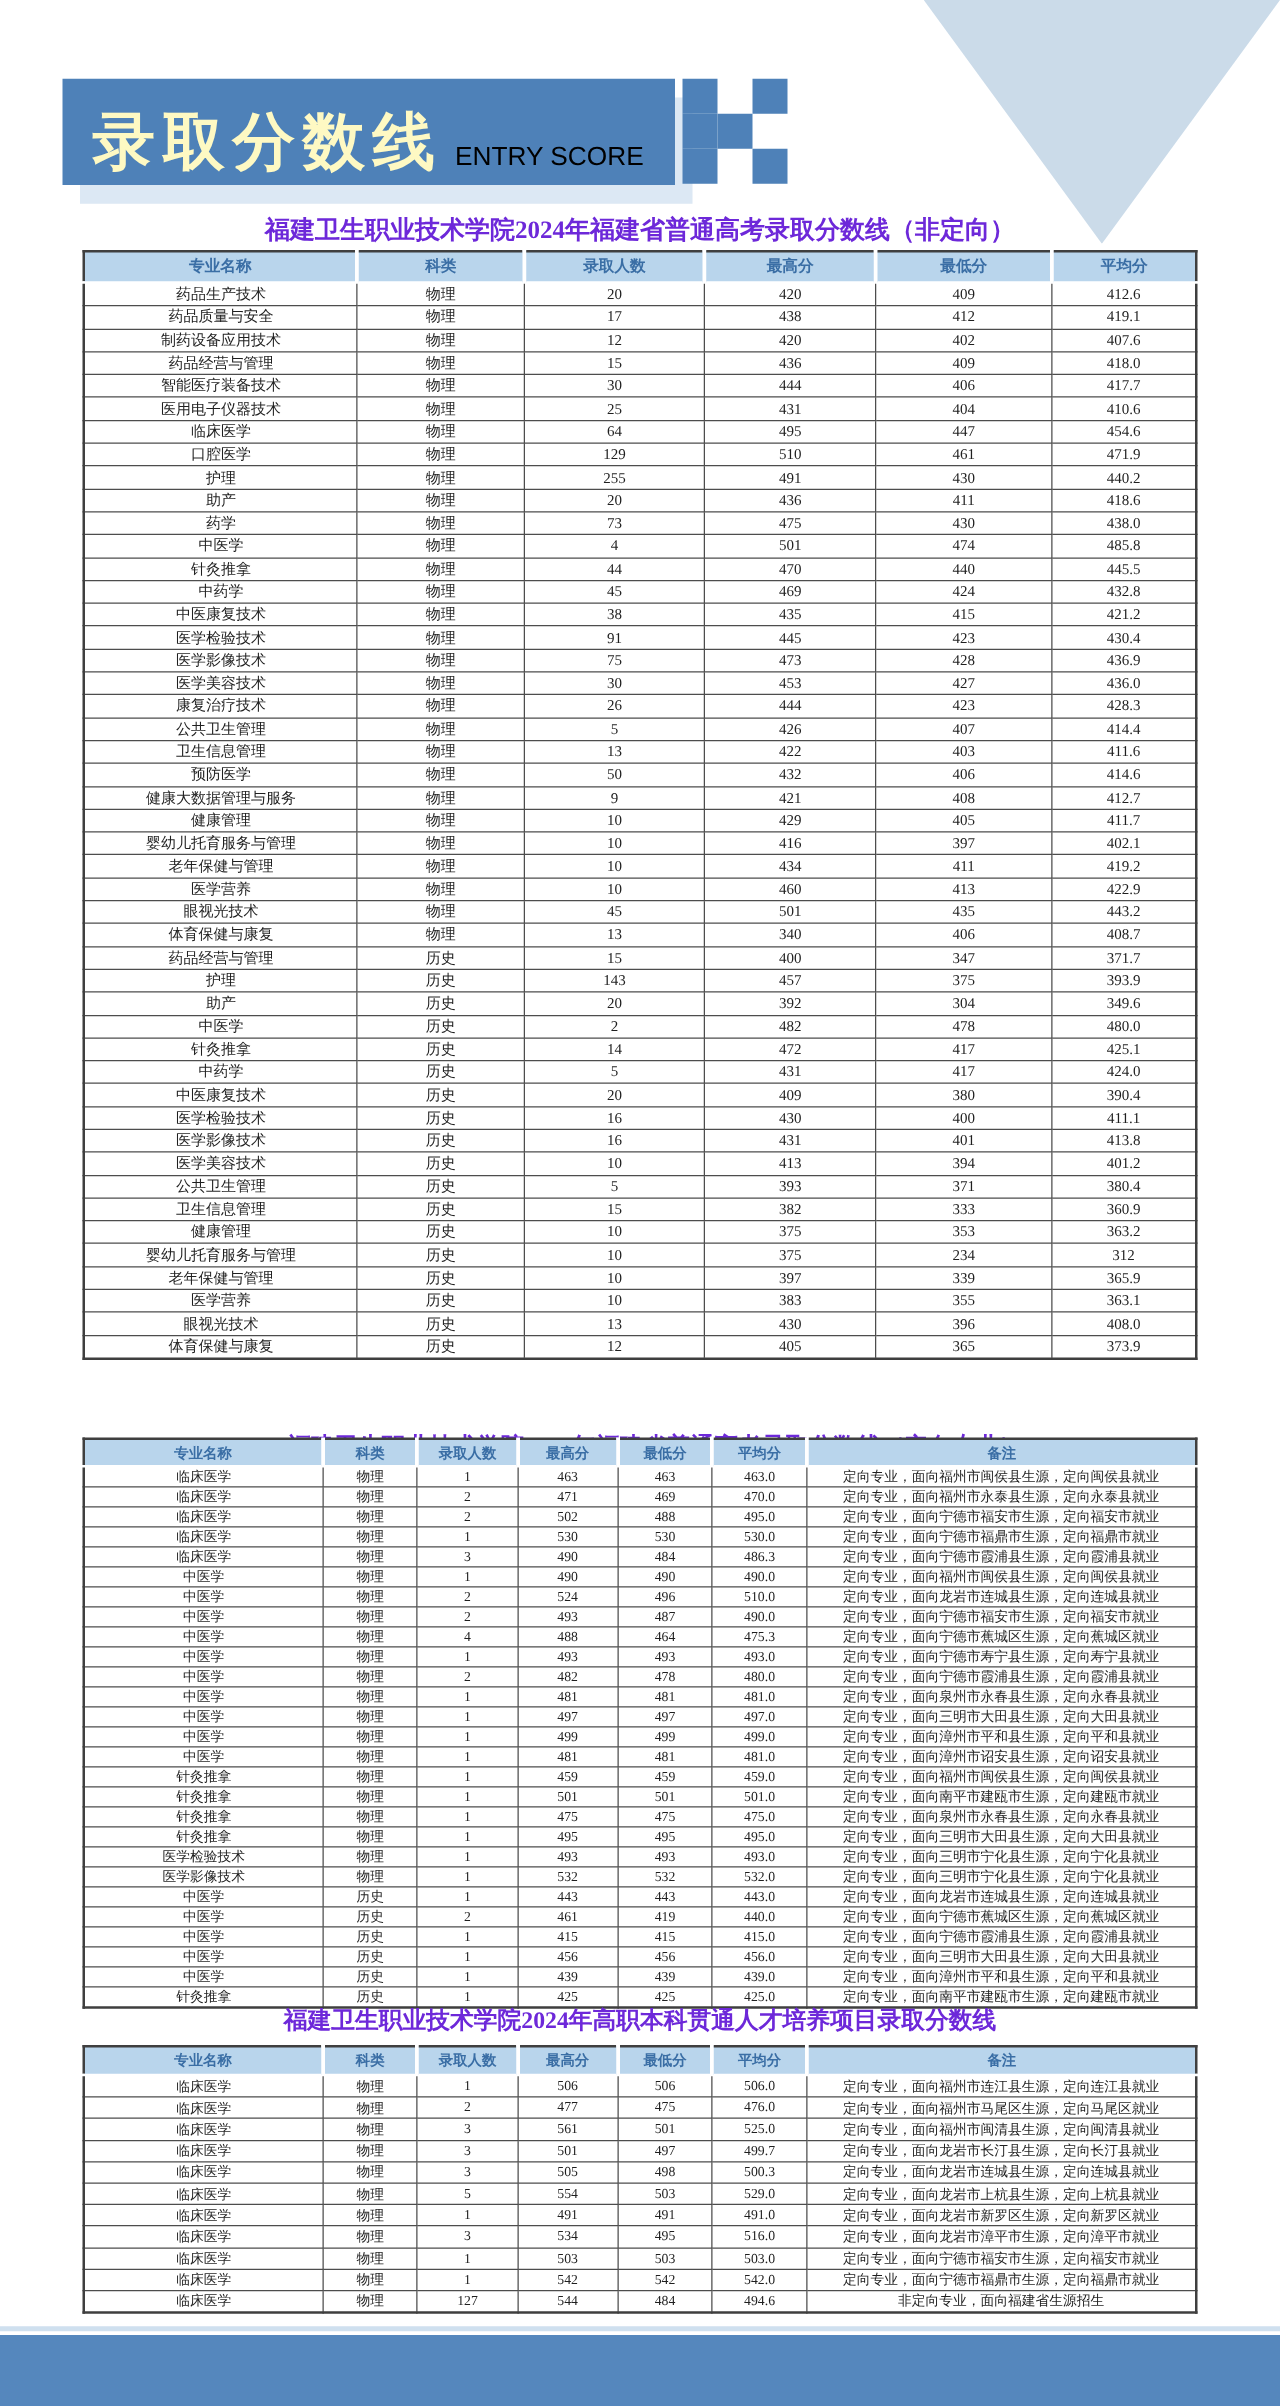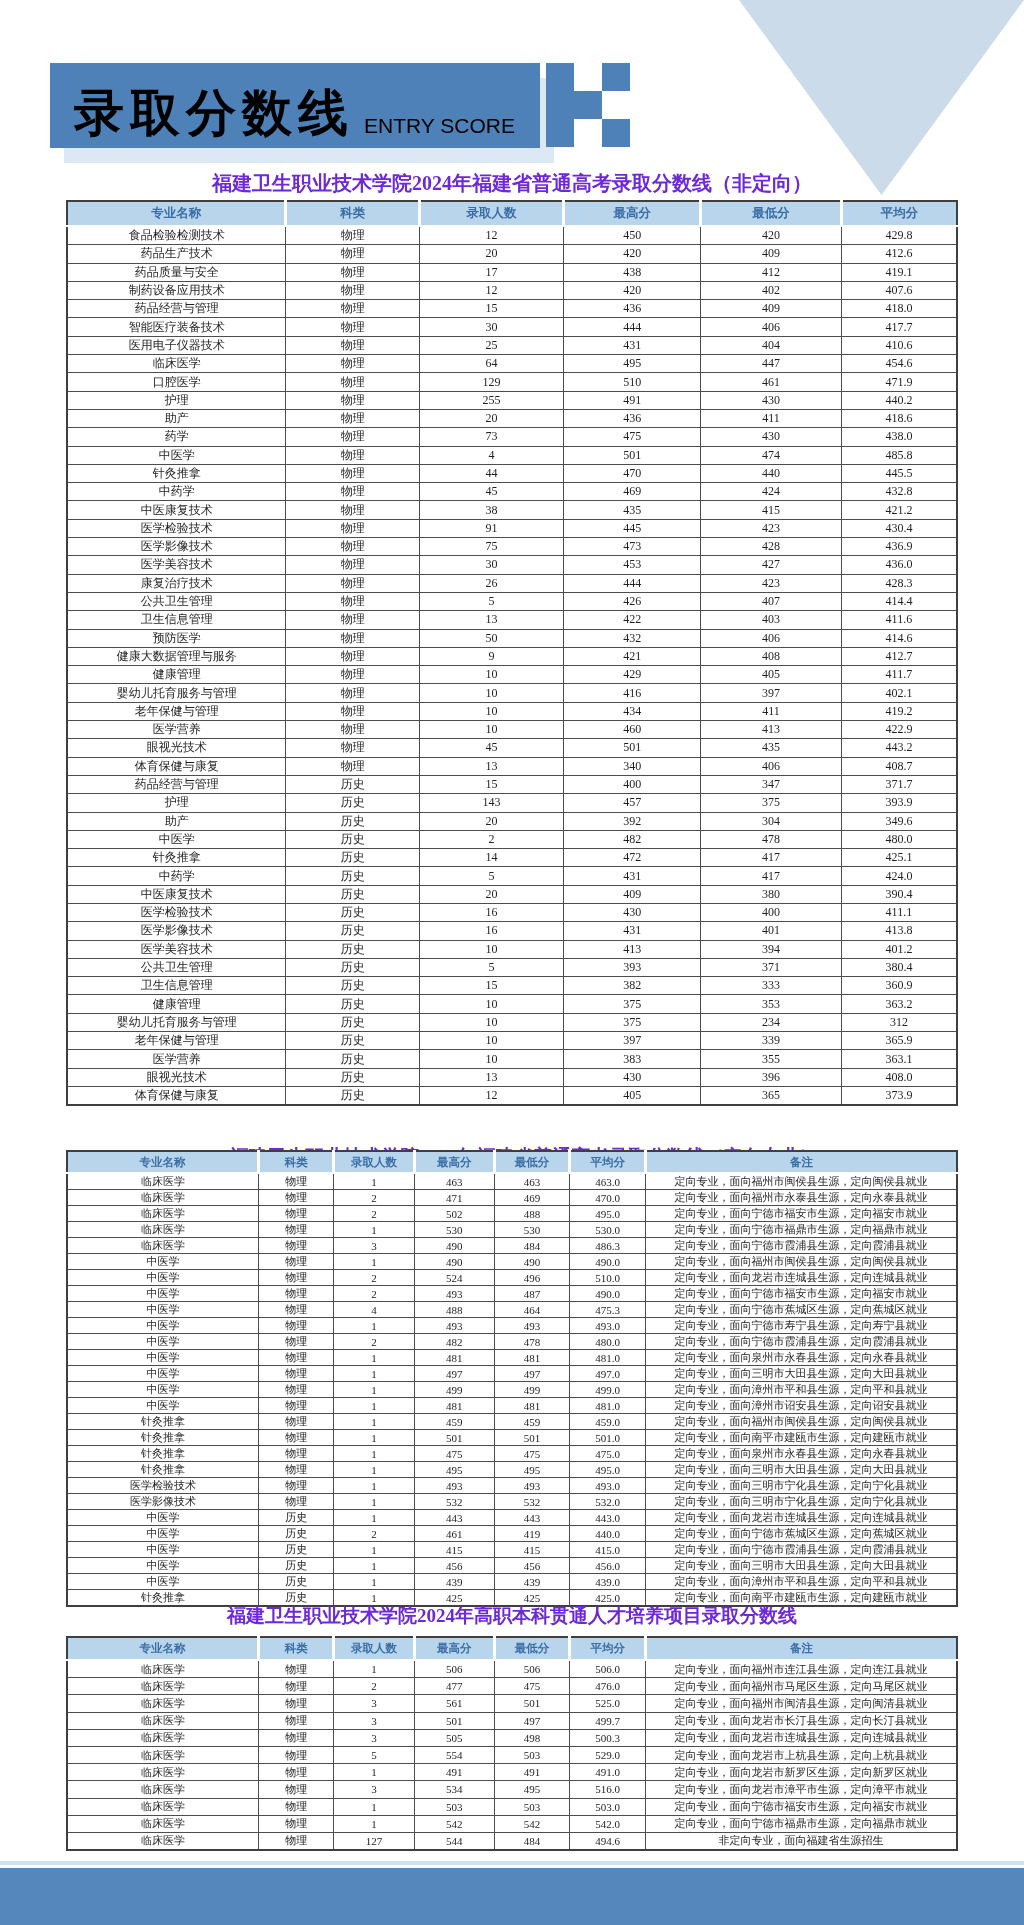--- a/index.html
+++ b/index.html
@@ -7,21 +7,21 @@
     position:relative;width:1024px;height:1925px;background:#ffffff;
     overflow:hidden;font-family:"Liberation Serif","DejaVu Serif",serif;
   }
   
   .banner-shadow{position:absolute;left:64px;top:78px;width:490px;height:85px;background:#dce8f4;}
   .banner{
     position:absolute;left:50px;top:63px;width:490px;height:85px;background:#4e81b8;
     display:flex;align-items:flex-end;box-sizing:border-box;padding:0 14px 10px 24px;
   }
   .banner-title{
-    font-family:"Liberation Sans","DejaVu Sans",sans-serif;font-weight:bold;color:#000000;
+    font-family:"Liberation Sans","DejaVu Sans",sans-serif;font-weight:bold;color:#fef9c3;
     font-size:50px;line-height:1;letter-spacing:6px;white-space:nowrap;
   }
   .banner-sub{
     font-family:"Liberation Sans","DejaVu Sans",sans-serif;color:#000000;
     font-size:21px;line-height:1.15;margin-left:10px;white-space:nowrap;
   }
   
   .pixels{position:absolute;left:546px;top:63px;display:grid;grid-template-columns:repeat(3,28px);grid-template-rows:repeat(3,28px);}
   .pixels .c{width:28px;height:28px;}
   .pixels .on{background:#4e81b8;}
@@ -118,28 +118,20 @@
             <th>专业名称</th>
             <th>科类</th>
             <th>录取人数</th>
             <th>最高分</th>
             <th>最低分</th>
             <th>平均分</th>
           </tr>
         </thead>
         <tbody>
           <tr>
-            <td>食品检验检测技术</td>
-            <td>物理</td>
-            <td>12</td>
-            <td>450</td>
-            <td>420</td>
-            <td>429.8</td>
-          </tr>
-          <tr>
             <td>药品生产技术</td>
             <td>物理</td>
             <td>20</td>
             <td>420</td>
             <td>409</td>
             <td>412.6</td>
           </tr>
           <tr>
             <td>药品质量与安全</td>
             <td>物理</td>

